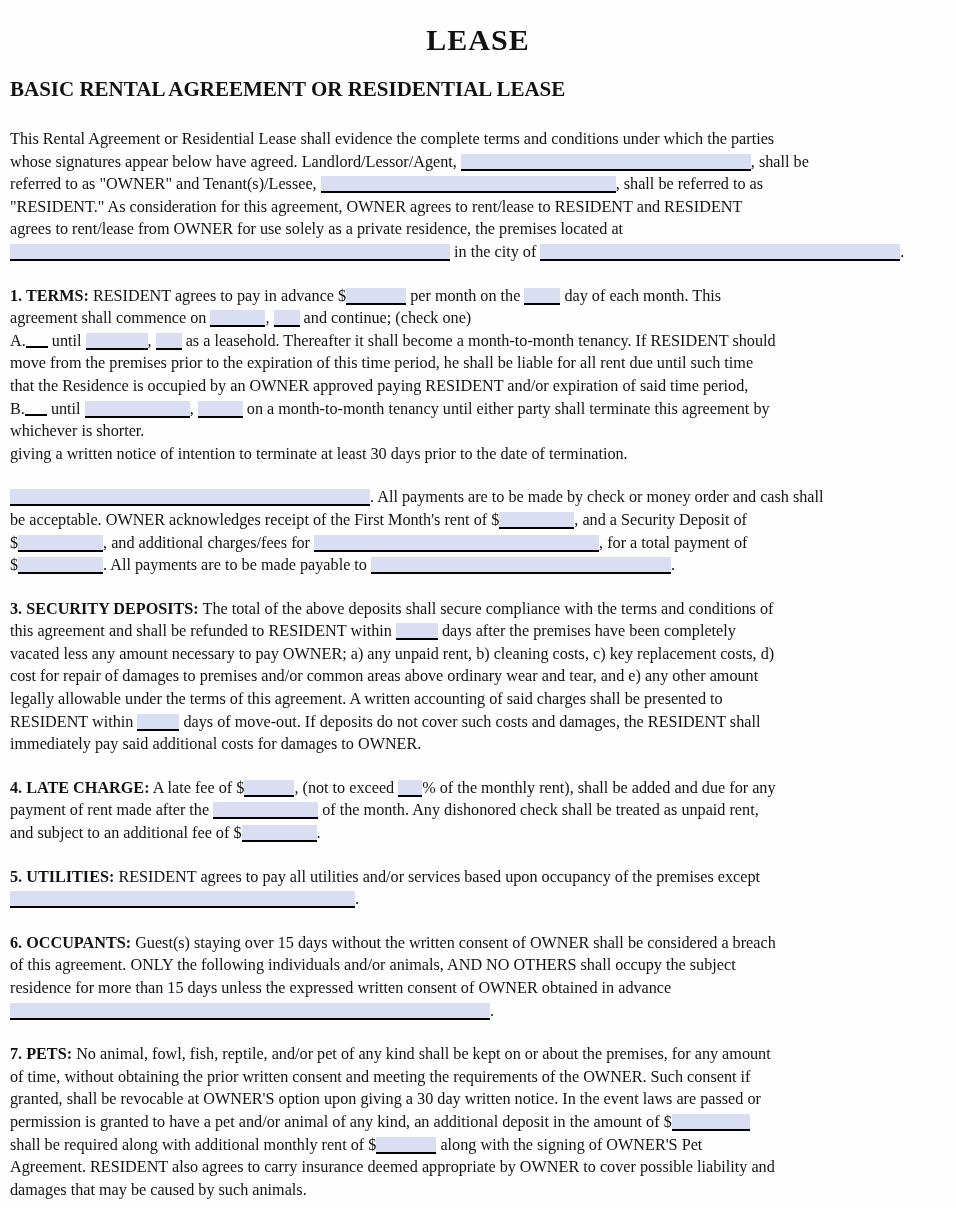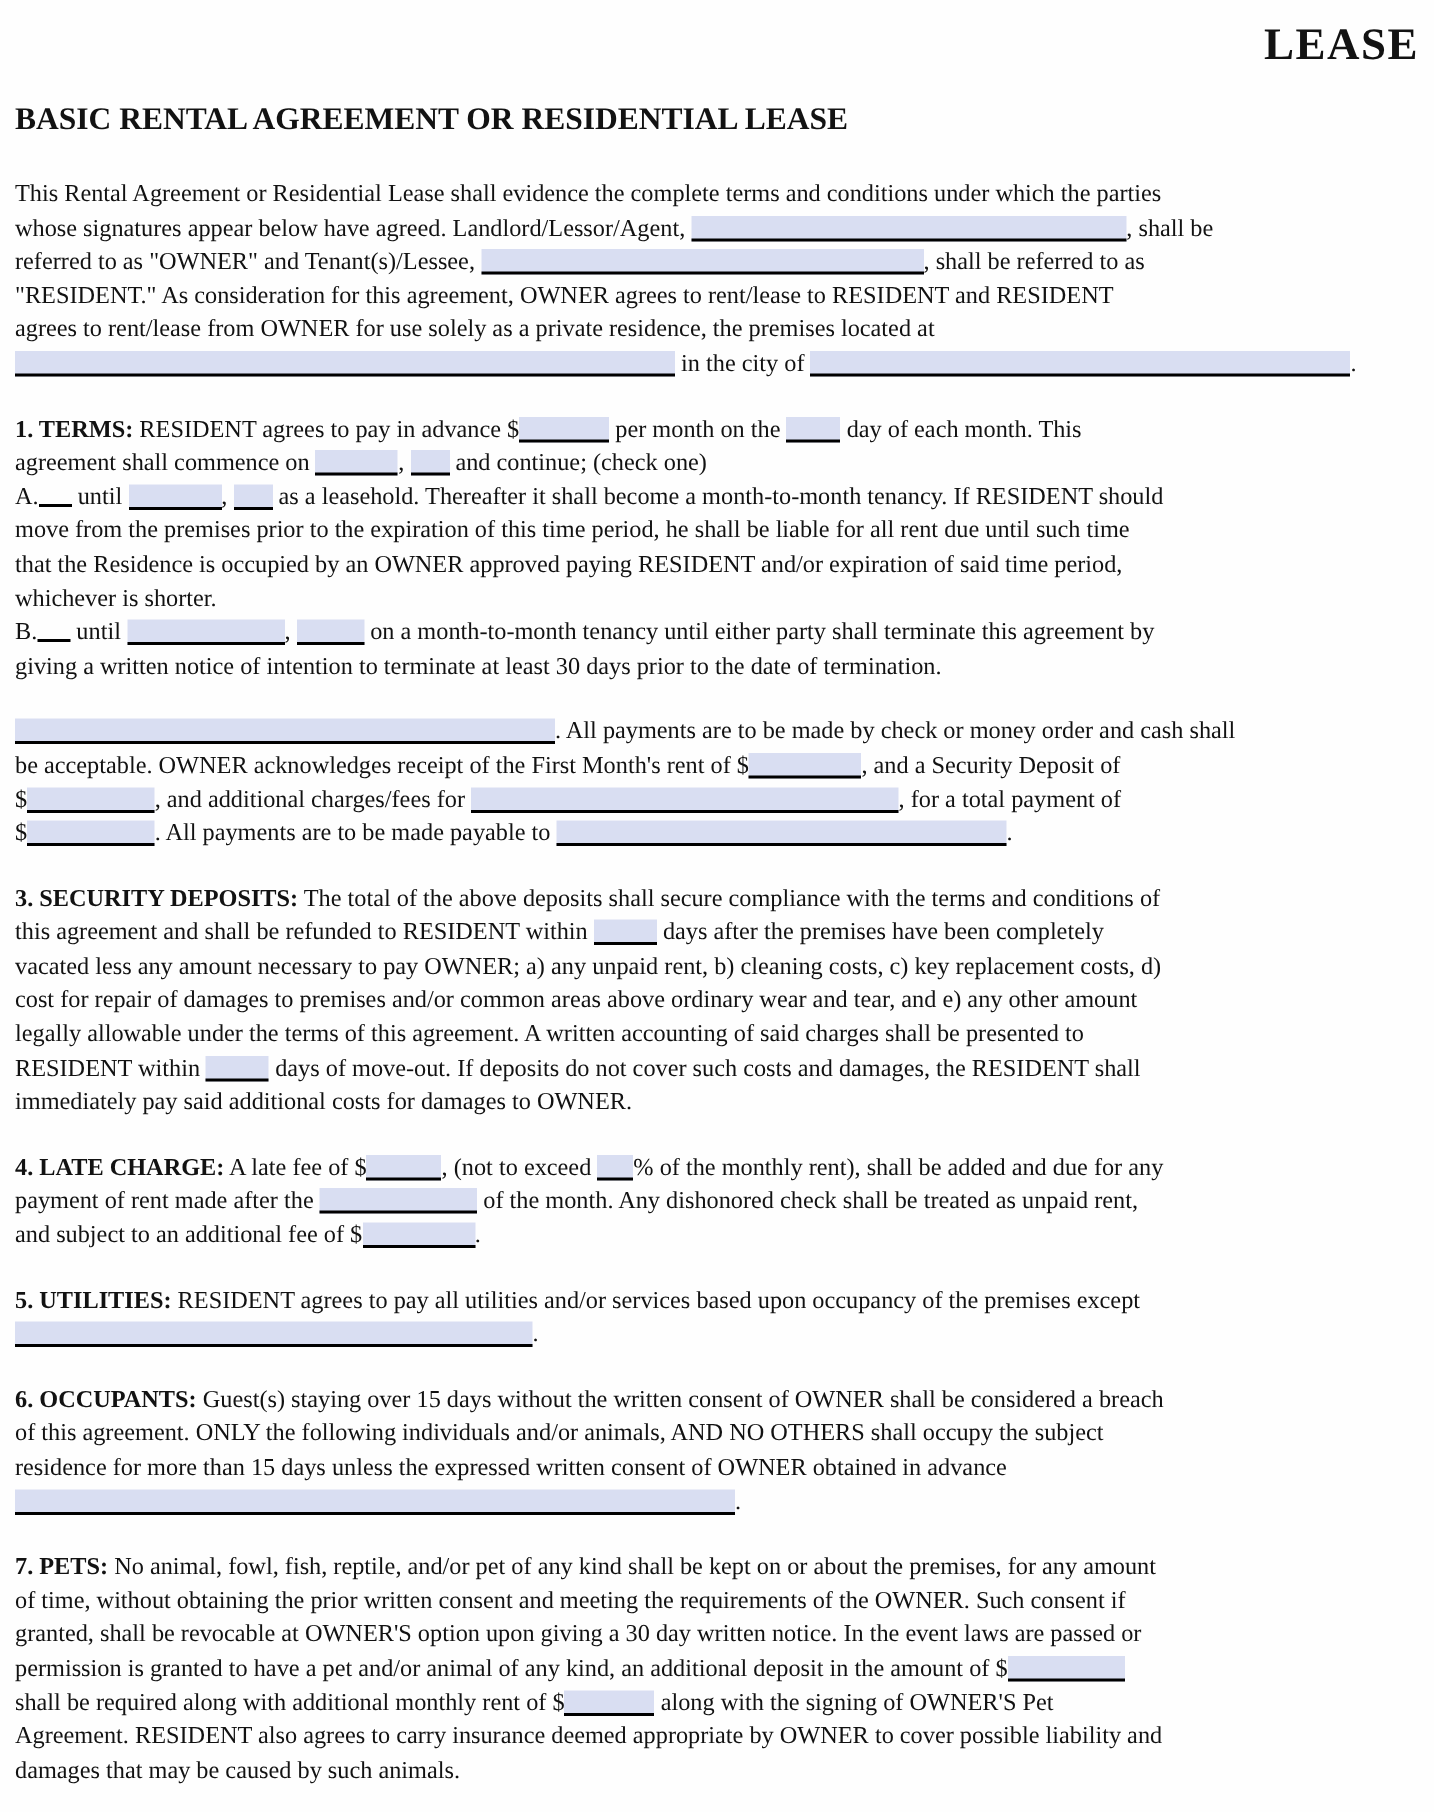--- a/index.html
+++ b/index.html
@@ -15,22 +15,22 @@
     color: #121212;
   }
   .page {
     box-sizing: border-box;
     width: 956px;
     height: 1208px;
     padding: 6px 10px 0 10px;
     background: #fefefe;
   }
   .doc-title {
-    margin: 6px 0 0 0;
-    text-align: right;
+    margin: 16px 0 0 0;
+    text-align: center;
     font-size: 30px;
     font-weight: bold;
     letter-spacing: 1px;
     line-height: 36px;
   }
   .doc-subtitle {
     margin: 18px 0 0 0;
     font-size: 21px;
     font-weight: bold;
     line-height: 26px;
@@ -77,22 +77,22 @@
         <div class="line"><span>"RESIDENT." As consideration for this agreement, OWNER agrees to rent/lease to RESIDENT and RESIDENT</span></div>
         <div class="line"><span>agrees to rent/lease from OWNER for use solely as a private residence, the premises located at</span></div>
         <div class="line"><span class="blank" style="width: 440px; background: rgb(217, 222, 242);"></span><span> in the city of </span><span class="blank" style="width: 360px; background: rgb(217, 222, 242);"></span><span>.</span></div>
       </div>
       <div class="section">
         <div class="line"><strong>1. TERMS:</strong><span> RESIDENT agrees to pay in advance $</span><span class="blank" style="width: 60px; background: rgb(217, 222, 242);"></span><span> per month on the </span><span class="blank" style="width: 36px; background: rgb(217, 222, 242);"></span><span> day of each month. This</span></div>
         <div class="line"><span>agreement shall commence on </span><span class="blank" style="width: 55px; background: rgb(217, 222, 242);"></span><span>, </span><span class="blank" style="width: 26px; background: rgb(217, 222, 242);"></span><span> and continue; (check one)</span></div>
         <div class="line"><span>A.</span><span class="ublank" style="width: 22px;"></span><span> until </span><span class="blank" style="width: 62px; background: rgb(217, 222, 242);"></span><span>, </span><span class="blank" style="width: 26px; background: rgb(217, 222, 242);"></span><span> as a leasehold. Thereafter it shall become a month-to-month tenancy. If RESIDENT should</span></div>
         <div class="line"><span>move from the premises prior to the expiration of this time period, he shall be liable for all rent due until such time</span></div>
         <div class="line"><span>that the Residence is occupied by an OWNER approved paying RESIDENT and/or expiration of said time period,</span></div>
+        <div class="line"><span>B.</span><span class="ublank" style="width: 22px;"></span><span> until </span><span class="blank" style="width: 105px; background: rgb(217, 222, 242);"></span><span>, </span><span class="blank" style="width: 45px; background: rgb(217, 222, 242);"></span><span> on a month-to-month tenancy until either party shall terminate this agreement by</span></div>
         <div class="line"><span>whichever is shorter.</span></div>
-        <div class="line"><span>B.</span><span class="ublank" style="width: 22px;"></span><span> until </span><span class="blank" style="width: 105px; background: rgb(217, 222, 242);"></span><span>, </span><span class="blank" style="width: 45px; background: rgb(217, 222, 242);"></span><span> on a month-to-month tenancy until either party shall terminate this agreement by</span></div>
         <div class="line"><span>giving a written notice of intention to terminate at least 30 days prior to the date of termination.</span></div>
       </div>
       <div class="section">
         <div class="line"><span class="blank" style="width: 360px; background: rgb(217, 222, 242);"></span><span>. All payments are to be made by check or money order and cash shall</span></div>
         <div class="line"><span>be acceptable. OWNER acknowledges receipt of the First Month's rent of $</span><span class="blank" style="width: 75px; background: rgb(217, 222, 242);"></span><span>, and a Security Deposit of</span></div>
         <div class="line"><span>$</span><span class="blank" style="width: 85px; background: rgb(217, 222, 242);"></span><span>, and additional charges/fees for </span><span class="blank" style="width: 285px; background: rgb(217, 222, 242);"></span><span>, for a total payment of</span></div>
         <div class="line"><span>$</span><span class="blank" style="width: 85px; background: rgb(217, 222, 242);"></span><span>. All payments are to be made payable to </span><span class="blank" style="width: 300px; background: rgb(217, 222, 242);"></span><span>.</span></div>
       </div>
       <div class="section">
         <div class="line"><strong>3. SECURITY DEPOSITS:</strong><span> The total of the above deposits shall secure compliance with the terms and conditions of</span></div>

